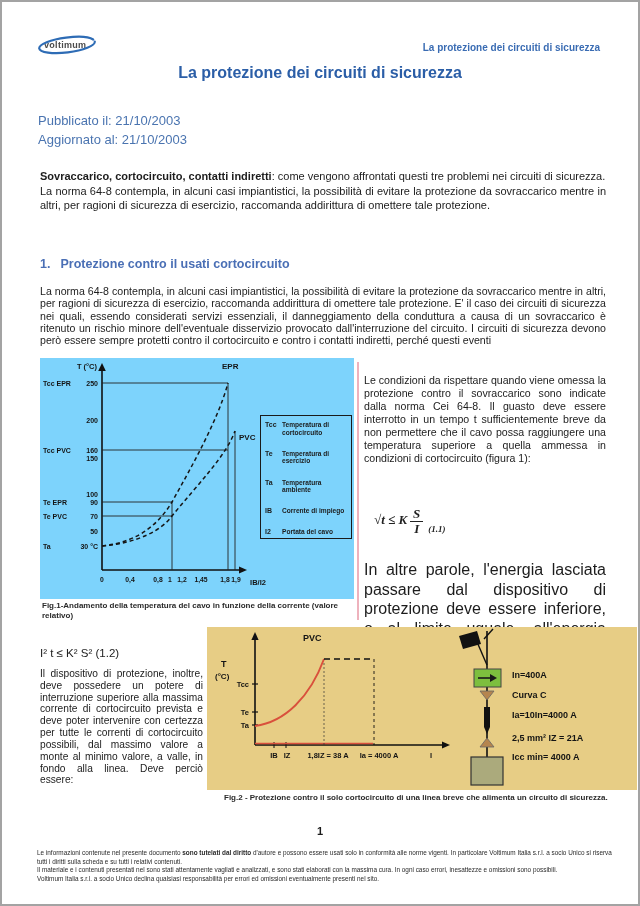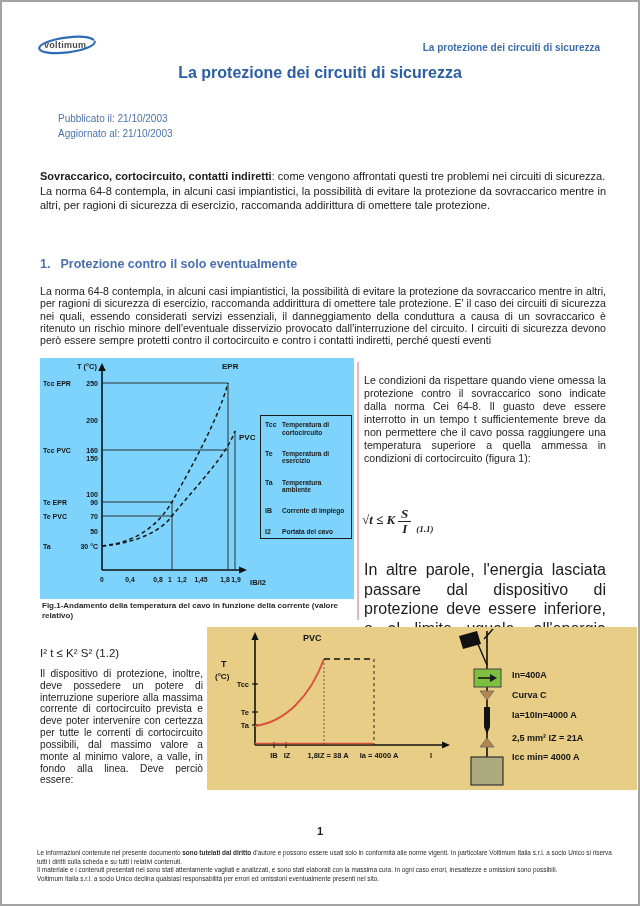--- a/index.html
+++ b/index.html
@@ -10,30 +10,30 @@
     font-family:"Liberation Sans", sans-serif; color:#1c1c1c;
   }
   
   .logo { position:absolute; left:34px; top:32px; width:64px; height:22px; }
   .logo .word { position:absolute; left:8px; top:6px; font-size:9px; font-weight:bold; color:#4a4a4a; letter-spacing:.3px; }
   .logo svg { position:absolute; left:0; top:0; }
   .doc-ref { position:absolute; right:38px; top:40px; font-size:10px; font-weight:bold; color:#3a6cb3; }
   .title { position:absolute; left:0; top:62px; width:100%; text-align:center; font-size:16px; font-weight:bold; color:#2b5ea7; }
   .byline { position:absolute; left:0; top:98px; width:100%; text-align:center; font-size:12px; font-weight:bold; color:#2b5ea7; }
   .byline em { font-style:italic; }
-  .dates { position:absolute; left:56px; top:110px; font-size:10px; color:#4a74b0; line-height:1.45; }
+  .dates { position:absolute; left:36px; top:110px; font-size:13px; color:#4a74b0; line-height:1.45; }
   
   .intro { position:absolute; left:38px; top:167px; width:566px; font-size:11px; line-height:1.33; text-align:justify; }
   .sec-head { position:absolute; left:38px; top:255px; font-size:12.5px; font-weight:bold; color:#4a6fb5; }
   .sec-head .num { margin-right:10px; }
   .sec-para { position:absolute; left:38px; top:283px; width:566px; font-size:10.6px; line-height:1.16; text-align:justify; }
   .col-right-frag  { position:absolute; left:362px; top:345px; width:242px; font-size:10.6px; }
   .col-right-para1 { position:absolute; left:362px; top:372px; width:242px; font-size:10.6px; line-height:1.22; text-align:justify; }
   .col-right-para2 { position:absolute; left:362px; top:558px; width:242px; font-size:16px; line-height:1.22; text-align:justify; }
-  .formula11 { position:absolute; left:360px; top:505px; font-family:"Liberation Serif", serif; font-style:italic; font-weight:bold; font-size:13px; color:#222; }
+  .formula11 { position:absolute; left:372px; top:505px; font-family:"Liberation Serif", serif; font-style:italic; font-weight:bold; font-size:13px; color:#222; }
   .formula11 .frac { display:inline-block; vertical-align:middle; text-align:center; margin:0 3px; }
   .formula11 .frac .num { display:block; border-bottom:1.4px solid #222; padding:0 3px; line-height:1.05; }
   .formula11 .frac .den { display:block; line-height:1.05; }
   .formula11 .tag { font-size:9px; vertical-align:-8px; margin-left:2px; }
   .formula12 { position:absolute; left:38px; top:645px; font-size:11.5px; color:#222; }
   .col-left-para { position:absolute; left:38px; top:666px; width:163px; font-size:10.2px; line-height:1.16; text-align:justify; }
   
   .fig1 { position:absolute; left:38px; top:356px; width:314px; height:241px; background:#7dd3fc; }
   .pink-rule { position:absolute; left:355px; top:360px; width:2px; height:258px; background:#eeb2bd; }
   .fig1 svg text, .fig2 svg text { fill:#141414; font-family:"Liberation Sans", sans-serif; font-weight:bold; }
@@ -66,21 +66,21 @@
     <div>Pubblicato il: 21/10/2003</div>
     <div>Aggiornato al: 21/10/2003</div>
   </div>
 
   <div class="intro">
     <b>Sovraccarico, cortocircuito, contatti indiretti</b><span>: come vengono affrontati questi tre problemi nei circuiti di sicurezza.</span><br>
     <span>La norma 64-8 contempla, in alcuni casi impiantistici, la possibilità di evitare la protezione da sovraccarico mentre in altri, per ragioni di sicurezza di esercizio, raccomanda addirittura di omettere tale protezione.</span>
   </div>
 
   <div class="sec-head">
-    <span class="num">1.</span><span>Protezione contro il solo eventualmente</span>
+    <span class="num">1.</span><span>Protezione contro il usati cortocircuito</span>
   </div>
 
   <div class="sec-para">La norma 64-8 contempla, in alcuni casi impiantistici, la possibilità di evitare la protezione da sovraccarico mentre in altri, per ragioni di sicurezza di esercizio, raccomanda addirittura di omettere tale protezione. E' il caso dei circuiti di sicurezza nei quali, essendo considerati servizi essenziali, il danneggiamento della conduttura a causa di un sovraccarico è ritenuto un rischio minore dell'eventuale disservizio provocato dall'interruzione del circuito. I circuiti di sicurezza devono però essere sempre protetti contro il cortocircuito e contro i contatti indiretti, perché questi eventi</div>
 
   <figure class="fig1">
     <svg viewBox="0 0 314 241" width="314" height="241">
 
       <line x1="62" y1="12" x2="62" y2="212" stroke="#111" stroke-width="1.6"></line>
       <polygon points="62,5 58.2,13 65.8,13" fill="#111"></polygon>
       <line x1="62" y1="212" x2="200" y2="212" stroke="#111" stroke-width="1.6"></line>
@@ -209,20 +209,21 @@
         <polygon points="273,120 287,120 280,111" fill="#b5854f" stroke="#666" stroke-width="0.8"></polygon>
         <rect x="264" y="130" width="32" height="28" fill="#abaa7c" stroke="#333" stroke-width="1.2"></rect>
         <text x="305" y="51" font-size="9">In=400A</text>
         <text x="305" y="71" font-size="9">Curva C</text>
         <text x="305" y="91" font-size="9">Ia=10In=4000 A</text>
         <text x="305" y="114" font-size="9">2,5 mm² IZ = 21A</text>
         <text x="305" y="133" font-size="9">Icc min= 4000 A</text>
       </g>
     </svg>
   </figure>
+  <div class="fig2-cap">Fig.2 - Protezione contro il solo cortocircuito di una linea breve che alimenta un circuito di sicurezza.</div>
 
   <div class="pageno">1</div>
   <div class="footer">
     <span>Le informazioni contenute nel presente documento </span><b>sono tutelati dal diritto</b><span> d'autore e possono essere usati solo in conformità alle norme vigenti. In particolare Voltimum Italia s.r.l. a socio Unico si riserva tutti i diritti sulla scheda e su tutti i relativi contenuti.</span><br>
     <span>Il materiale e i contenuti presentati nel sono stati attentamente vagliati e analizzati, e sono stati elaborati con la massima cura. In ogni caso errori, inesattezze e omissioni sono possibili.</span><br>
     <span>Voltimum Italia s.r.l. a socio Unico declina qualsiasi responsabilità per errori ed omissioni eventualmente presenti nel sito.</span>
   </div>
 
 </div>
 

